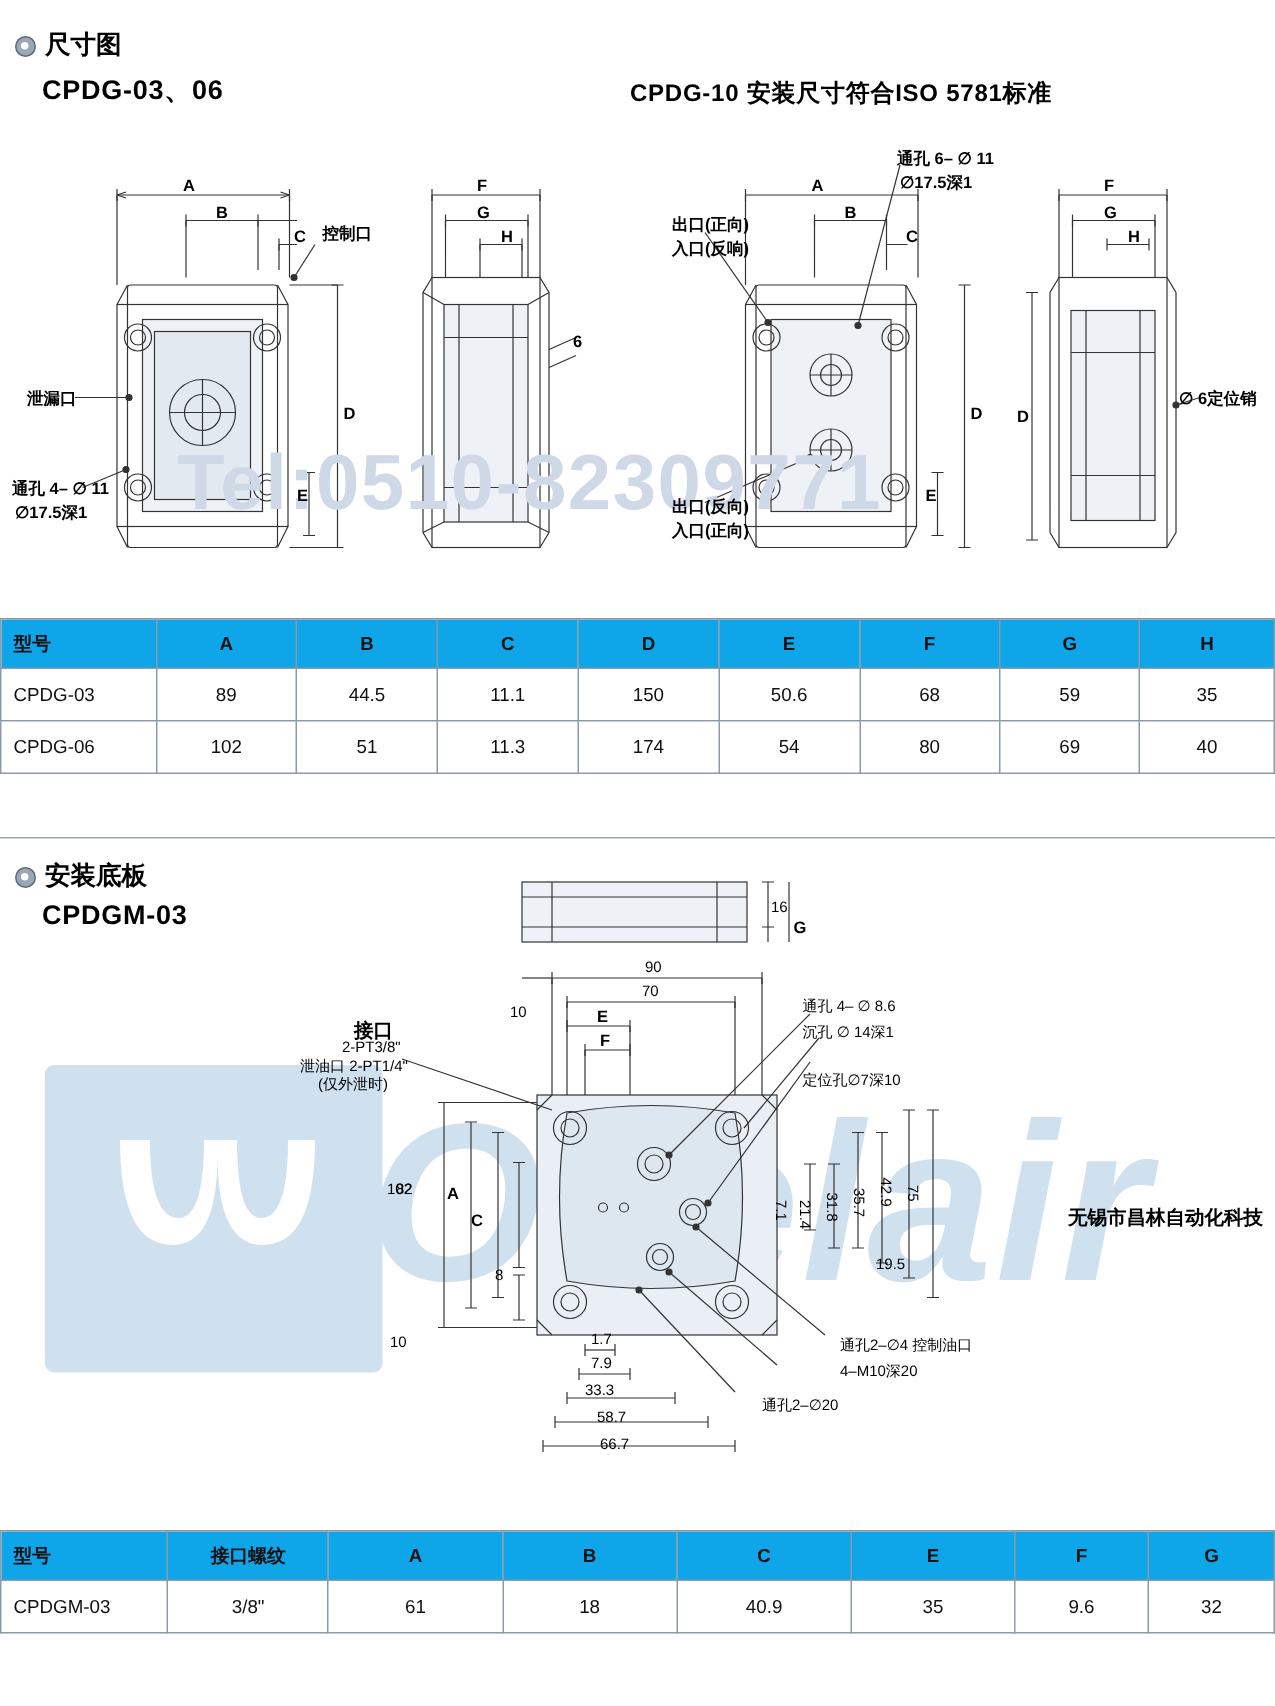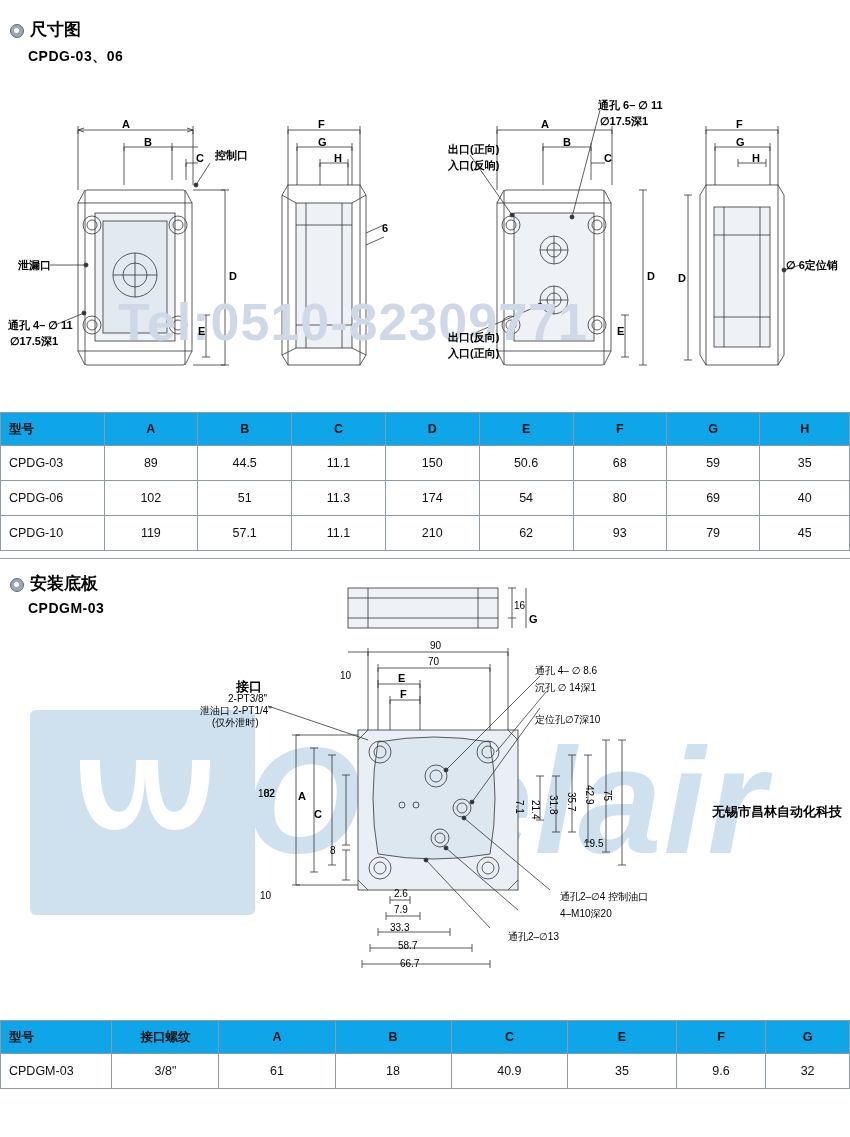--- a/index.html
+++ b/index.html
@@ -43,21 +43,21 @@
     content: "";
     position: absolute;
     left: 3px; top: 3px;
     width: 5px; height: 5px;
     border-radius: 50%;
     background: #ffffff;
   }
 
   .big-title {
     position: absolute;
-    font-size: 14px;
+    font-size: 18px;
     font-weight: bold;
     letter-spacing: 0.5px;
   }
 
   
   table.dim {
     position: absolute;
     border-collapse: collapse;
     font-size: 12.5px;
   }
@@ -152,20 +152,21 @@
       <g fill="#d3e2f0"></g>
     </svg>
   </div>
 
   <div class="sec-head" style="left:10px; top:18px;">
     <span class="sec-bullet"></span>
     <span>尺寸图</span>
   </div>
 
   <div class="big-title" style="left:28px; top:48px;">CPDG-03、06</div>
+  <div class="big-title" style="left:420px; top:52px; font-size:16px;">CPDG-10 安装尺寸符合ISO 5781标准</div>
 
   <svg class="drawing" style="left:0px; top:85px;" width="850" height="320" viewBox="0 0 850 320">
     <g stroke="#333" fill="none" stroke-width="0.8">
 
       <line x1="78" y1="45" x2="193" y2="45"></line>
       <path d="M78 41 L78 49 M193 41 L193 49" stroke-width="0.8"></path>
       <line x1="78" y1="45" x2="84" y2="43"></line>
         <line x1="78" y1="45" x2="84" y2="47"></line>
       <line x1="193" y1="45" x2="187" y2="43"></line>
         <line x1="193" y1="45" x2="187" y2="47"></line>
@@ -382,31 +383,20 @@
         <td class="model">CPDG-06</td>
         <td>102</td>
         <td>51</td>
         <td>11.3</td>
         <td>174</td>
         <td>54</td>
         <td>80</td>
         <td>69</td>
         <td>40</td>
       </tr>
-      <tr>
-        <td class="model">CPDG-10</td>
-        <td>119</td>
-        <td>57.1</td>
-        <td>11.1</td>
-        <td>210</td>
-        <td>62</td>
-        <td>93</td>
-        <td>79</td>
-        <td>45</td>
-      </tr>
     </tbody>
   </table>
 
   <div class="divider" style="left:0px; top:558px; width:850px;"></div>
 
   <div class="sec-head" style="left:10px; top:572px;">
     <span class="sec-bullet"></span>
     <span>安装底板</span>
   </div>
   <div class="big-title" style="left:28px; top:600px;">CPDGM-03</div>
@@ -529,36 +519,36 @@
   <div class="lbl b" style="left:236px; top:678px; font-size:13px;">接口</div>
   <div class="lbl" style="left:230px; top:680px; left:228px; top:693px;">2-PT3/8"</div>
   <div class="lbl" style="left:200px; top:704px;">泄油口 2-PT1/4"</div>
   <div class="lbl" style="left:212px; top:716px;">(仅外泄时)</div>
 
   <div class="lbl" style="left:535px; top:664px;text-align:center;">通孔 4– ∅ 8.6</div>
   <div class="lbl" style="left:535px; top:681px;">沉孔 ∅ 14深1</div>
   <div class="lbl" style="left:535px; top:713px;">定位孔∅7深10</div>
   <div class="lbl" style="left:560px; top:890px;">通孔2–∅4 控制油口</div>
   <div class="lbl" style="left:560px; top:907px;">4–M10深20</div>
-  <div class="lbl" style="left:508px; top:930px;">通孔2–∅13</div>
+  <div class="lbl" style="left:508px; top:930px;">通孔2–∅20</div>
 
   <div class="lbl" style="left:514px; top:600px;">16</div>
   <div class="lbl b" style="left:529px; top:613px;">G</div>
   <div class="lbl" style="left:430px; top:640px;">90</div>
   <div class="lbl" style="left:428px; top:656px;">70</div>
   <div class="lbl" style="left:340px; top:670px;">10</div>
   <div class="lbl b" style="left:398px; top:672px;">E</div>
   <div class="lbl b" style="left:400px; top:688px;">F</div>
   <div class="lbl" style="left:258px; top:788px;">102</div>
   <div class="lbl" style="left:264px; top:788px;">82</div>
   <div class="lbl b" style="left:298px; top:790px;">A</div>
   <div class="lbl b" style="left:314px; top:808px;">C</div>
   <div class="lbl" style="left:330px; top:845px;">8</div>
   <div class="lbl" style="left:260px; top:890px;">10</div>
-  <div class="lbl" style="left:394px; top:888px;">2.6</div>
+  <div class="lbl" style="left:394px; top:888px;">1.7</div>
   <div class="lbl" style="left:394px; top:904px;">7.9</div>
   <div class="lbl" style="left:390px; top:922px;">33.3</div>
   <div class="lbl" style="left:398px; top:940px;">58.7</div>
   <div class="lbl" style="left:400px; top:958px;">66.7</div>
   <div class="lbl" style="left:514px; top:800px; writing-mode:vertical-rl;">7.1</div>
   <div class="lbl" style="left:530px; top:800px; writing-mode:vertical-rl;">21.4</div>
   <div class="lbl" style="left:548px; top:795px; writing-mode:vertical-rl;">31.8</div>
   <div class="lbl" style="left:566px; top:792px; writing-mode:vertical-rl;">35.7</div>
   <div class="lbl" style="left:584px; top:785px; writing-mode:vertical-rl;">42.9</div>
   <div class="lbl" style="left:602px; top:790px; writing-mode:vertical-rl;">75</div>

